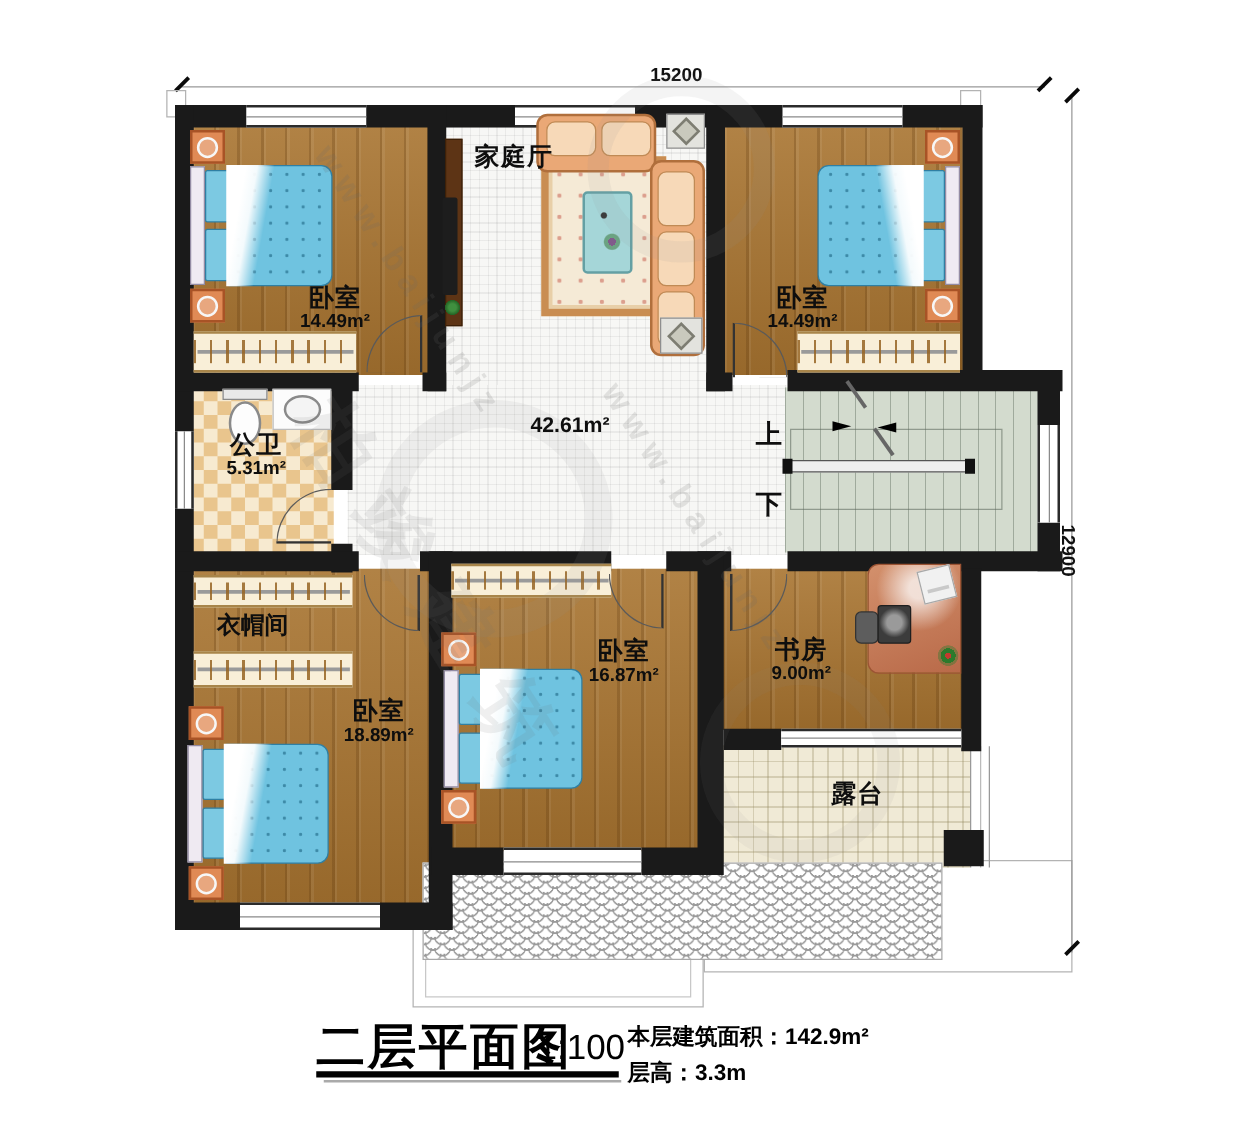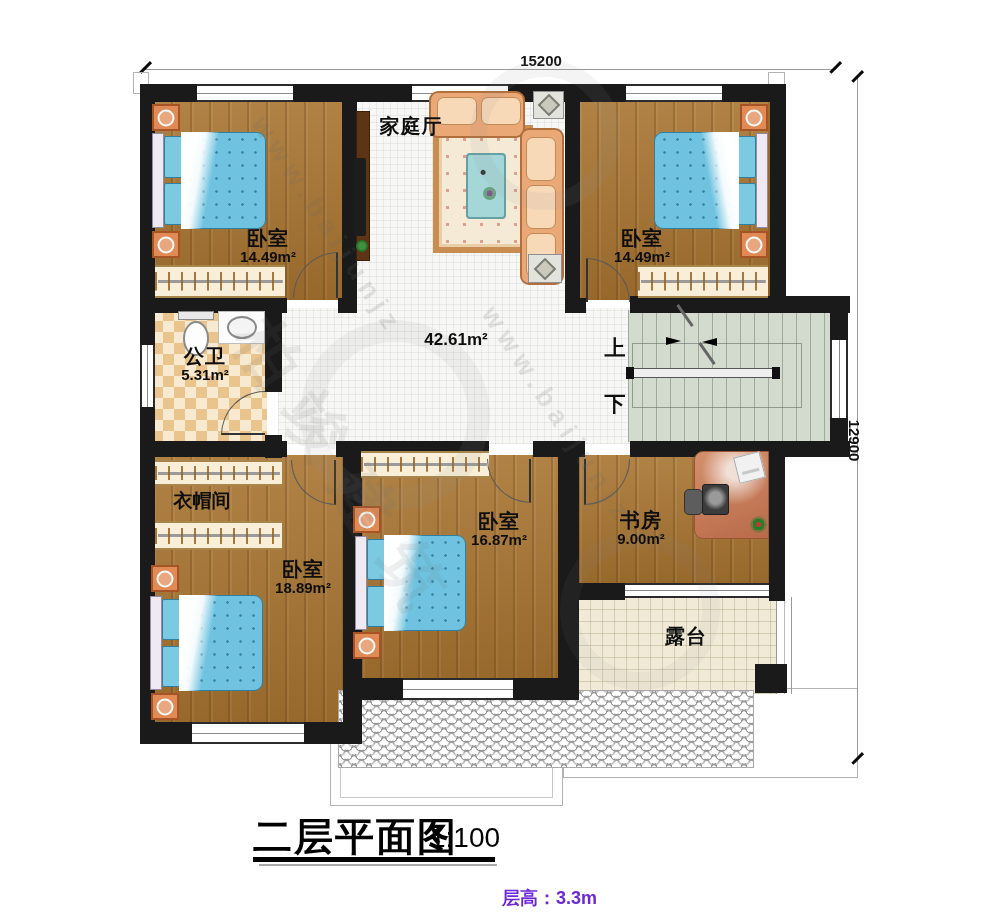--- a/index.html
+++ b/index.html
@@ -264,15 +264,16 @@
   <div class="a wm wmc" style="left:470px;top:60px;width:150px;height:150px;border-width:17px"></div>
   <div class="a wm wmc" style="left:560px;top:530px;width:160px;height:160px;border-width:18px;border-color:rgba(145,145,145,.08)"></div>
   <div class="a wm wmtxt" style="left:200px;top:210px;transform:rotate(57deg)">www.baijunjz</div>
   <div class="a wm wmtxt" style="left:430px;top:400px;transform:rotate(57deg)">www.baijunjz</div>
   <div class="a wm wmbrand" style="left:170px;top:430px;transform:rotate(57deg)">柏竣建筑</div>
 
   <div class="a" style="left:253px;top:810px;font-size:39px;font-weight:800;color:#000;letter-spacing:2px;white-space:nowrap;z-index:70">二层平面图</div>
   <div class="a" style="left:430px;top:822px;font-size:28px;font-weight:500;color:#000;z-index:70">1:100</div>
   <div class="a" style="left:253px;top:857px;width:242px;height:5px;background:#000;z-index:70"></div>
   <div class="a" style="left:259px;top:864px;width:238px;height:2px;background:#aaa;z-index:70"></div>
-  <div class="a" style="left:502px;top:886px;font-size:18px;font-weight:700;color:#6d28d9;white-space:nowrap;z-index:70">层高：3.3m</div>
+  <div class="a" style="left:502px;top:817px;font-size:18px;font-weight:700;color:#000;white-space:nowrap;z-index:70">本层建筑面积：142.9m²</div>
+  <div class="a" style="left:502px;top:846px;font-size:18px;font-weight:700;color:#000000;white-space:nowrap;z-index:70">层高：3.3m</div>
 
 </div>
 
 </body></html>

